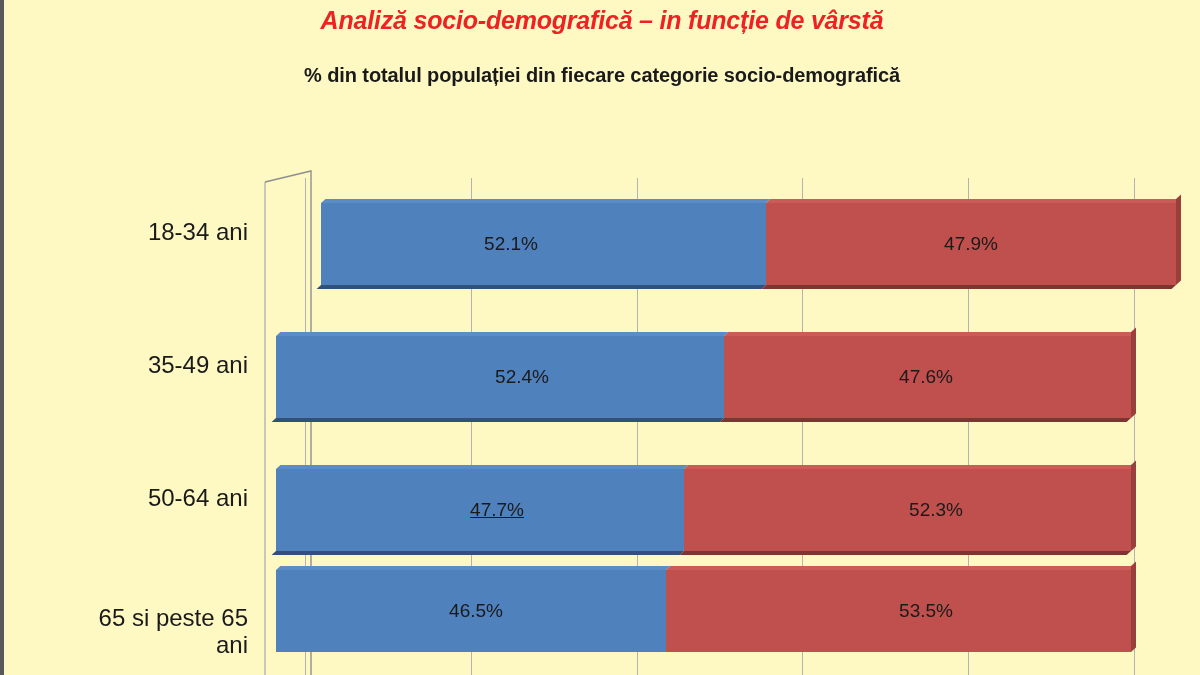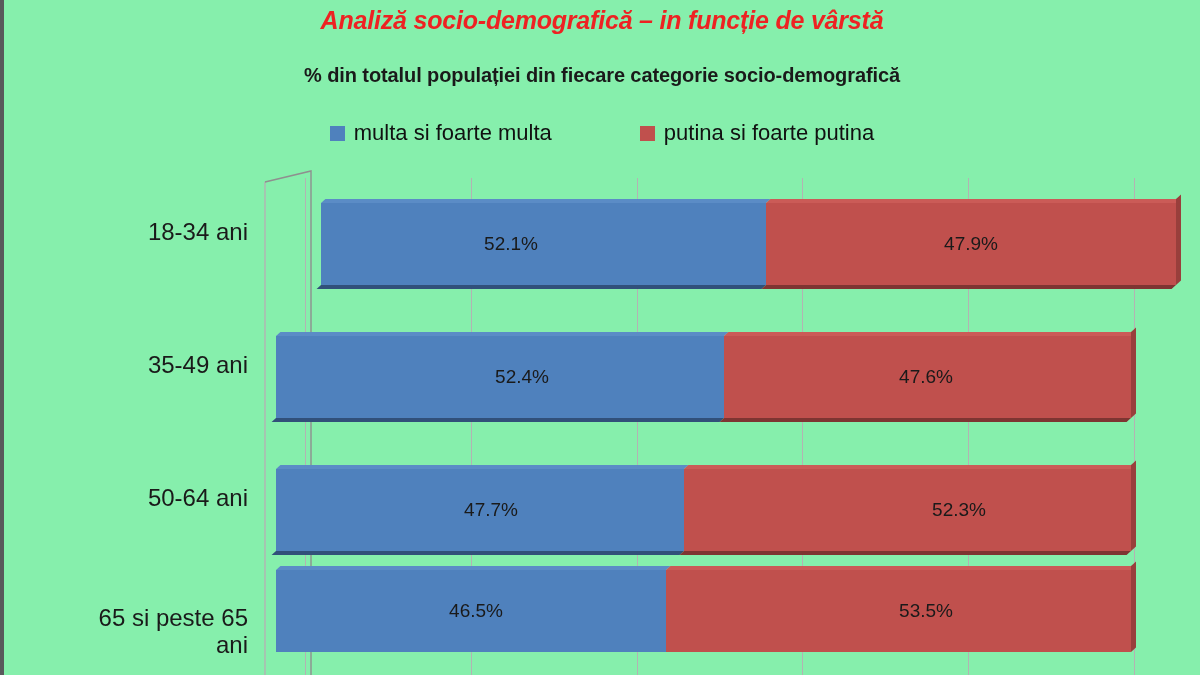--- a/index.html
+++ b/index.html
@@ -20,21 +20,21 @@
     position: absolute;
     left: 0; top: 0;
     width: 4px; height: 675px;
     background: #58595b;
   }
 
   #slide {
     position: absolute;
     left: 4px; top: 0;
     width: 1196px; height: 675px;
-    background: #86efac;
+    background: #fef9c3;
   }
 
   #chart-title {
     position: absolute;
     left: 0; top: 6px;
     width: 1196px;
     text-align: center;
     font-size: 25px;
     font-weight: bold;
     font-style: italic;
@@ -192,30 +192,20 @@
 </head>
 <body>
 
 <div id="slide-edge"></div>
 
 <div id="slide">
 
   <div id="chart-title">Analiză socio-demografică – in funcție de vârstă</div>
   <div id="chart-subtitle">% din totalul populației din fiecare categorie socio-demografică</div>
 
-  <div id="legend">
-    <div class="legend-item">
-      <span class="legend-swatch" style="background:#4f81bd"></span>
-      <span class="legend-label">multa si foarte multa</span>
-    </div>
-    <div class="legend-item">
-      <span class="legend-swatch" style="background:#c0504d"></span>
-      <span class="legend-label">putina si foarte putina</span>
-    </div>
-  </div>
 
   <div id="cat-labels">
     <div class="cat-label" style="top:48px">
       <span>18-34 ani</span>
     </div>
     <div class="cat-label" style="top:181px">
       <span>35-49 ani</span>
     </div>
     <div class="cat-label" style="top:314px">
       <span>50-64 ani</span>
@@ -273,22 +263,22 @@
       <div class="bar-row" style="top:299px; width:855px;">
         <div class="seg seg-blue" style="left:0; width:408px;">
           <div class="seg-top top-blue" style="left:0; width:408px;"></div>
           <div class="seg-bottom bot-blue" style="left:0; width:408px;"></div>
         </div>
         <div class="seg seg-red" style="left:408px; width:447px;">
           <div class="seg-top top-red" style="left:0; width:447px;"></div>
           <div class="seg-bottom bot-red" style="left:0; width:447px;"></div>
           <div class="seg-cap" style="left:447px;"></div>
         </div>
-        <div class="bar-value" style="left:155px; width:120px;">47.7%</div>
-        <div class="bar-value" style="left:623px; width:120px;">52.3%</div>
+        <div class="bar-value" style="left:161px; width:120px;text-decoration:underline;">47.7%</div>
+        <div class="bar-value" style="left:600px; width:120px;">52.3%</div>
       </div>
 
       <div class="bar-row" style="top:400px; width:736px;">
         <div class="seg seg-blue" style="left:0; width:390px;">
           <div class="seg-top top-blue" style="left:0; width:390px;"></div>
         </div>
         <div class="seg seg-red" style="left:390px; width:465px;">
           <div class="seg-top top-red" style="left:0; width:465px;"></div>
           <div class="seg-cap" style="left:465px;"></div>
         </div>

